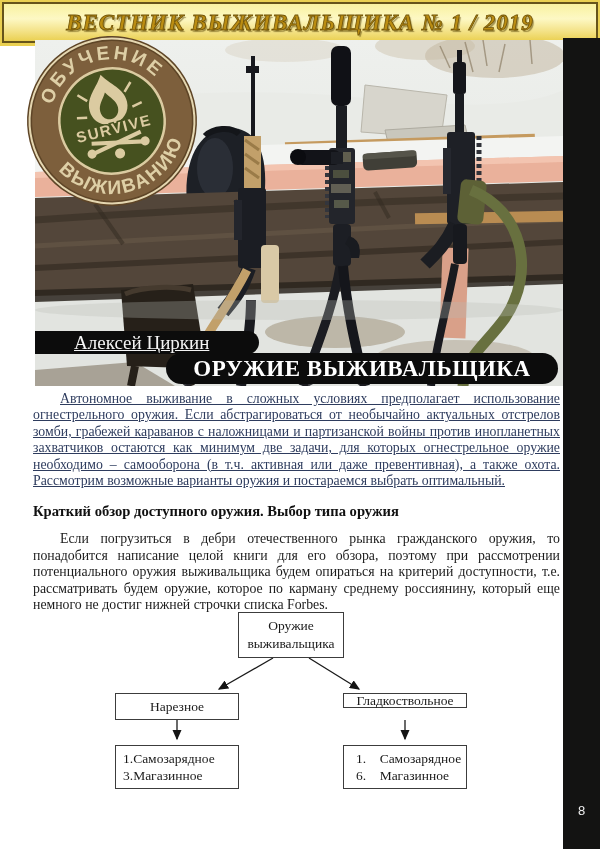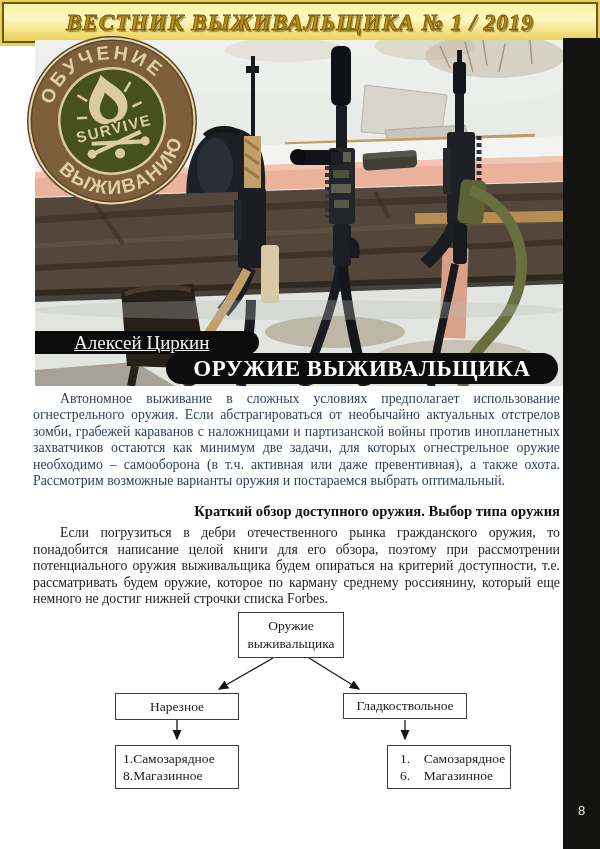--- a/index.html
+++ b/index.html
@@ -43,33 +43,33 @@
     color:#f4f4f4; font-size:19px; line-height:23px; padding-left:39px; white-space:nowrap;text-decoration:underline;
   }
   .title-bar {
     position:absolute; left:166px; top:353px; width:392px; height:31px;
     background:#0c0c0c; border-radius:16px; color:#ffffff; font-weight:bold;
     font-size:23px; line-height:31px; text-align:center; letter-spacing:.5px; white-space:nowrap;
   }
   
   .article { position:absolute; left:33px; top:391px; width:527px; color:var(--body-text, #1b1b1b); }
   .article p { margin:0; text-align:justify; font-size:13.8px; line-height:16.4px; text-indent:27px; }
-  .p1 { color: var(--intro-text-navy, #2e3c5e); }
-  .article h2 { margin:14px 0 5px 0; font-size:14.6px; text-align:right; color:#101010; }
+  .p1 { color: var(--intro-text-navy, #2e3c5e); text-decoration: underline; }
+  .article h2 { margin:14px 0 11px 0; font-size:14.6px; text-align:left; color:#101010; }
   
   .fc-box {
     position:absolute; border:1px solid #3c3c3c; background:#fff;
     font-size:13.5px; color:#1a1a1a; box-sizing:border-box;
   }
   .fc-center { display:flex; align-items:center; justify-content:center; text-align:center; line-height:1.3; }
   .fc-root  { left:238px; top:612px; width:106px; height:46px; }
   .fc-left  { left:115px; top:693px; width:124px; height:27px; }
-  .fc-right { left:343px; top:693px; width:124px; height:26px; }
+  .fc-right { left:343px; top:693px; width:124px; height:15px; }
   .fc-leafL { left:115px; top:745px; width:124px; height:44px; padding:4px 0 0 7px;  line-height:17px;font-family:Liberation Serif, serif; }
-  .fc-leafR { left:343px; top:745px; width:124px; height:44px; padding:4px 0 0 12px; line-height:17px;margin-left:44px; }
+  .fc-leafR { left:343px; top:745px; width:124px; height:44px; padding:4px 0 0 12px; line-height:17px; }
   .fc-arrows { position:absolute; left:0; top:608px; width:600px; height:190px; pointer-events:none; }
 </style>
 </head>
 <body>
 
 <div class="page">
 
   <header class="banner">
     <div class="banner-inner">
       <span class="banner-title">ВЕСТНИК ВЫЖИВАЛЬЩИКА № 1 / 2019</span>
@@ -241,21 +241,21 @@
       <line x1="273" y1="50" x2="219" y2="81" stroke="#1a1a1a" stroke-width="1.3" marker-end="url(#ah)"></line>
       <line x1="309" y1="50" x2="359" y2="81" stroke="#1a1a1a" stroke-width="1.3" marker-end="url(#ah)"></line>
       <line x1="177" y1="112" x2="177" y2="131" stroke="#1a1a1a" stroke-width="1.3" marker-end="url(#ah)"></line>
       <line x1="405" y1="112" x2="405" y2="131" stroke="#1a1a1a" stroke-width="1.3" marker-end="url(#ah)"></line>
     </svg>
     <div class="fc-box fc-center fc-root">Оружие выживальщика</div>
     <div class="fc-box fc-center fc-left">Нарезное</div>
     <div class="fc-box fc-center fc-right">Гладкоствольное</div>
     <div class="fc-box fc-leafL">
       <div>1.Самозарядное</div>
-      <div>8.Магазинное</div>
+      <div>3.Магазинное</div>
     </div>
     <div class="fc-box fc-leafR">
       <div>1. Самозарядное</div>
       <div>6. Магазинное</div>
     </div>
   </div>
 
 </div>
 
 </body></html>

